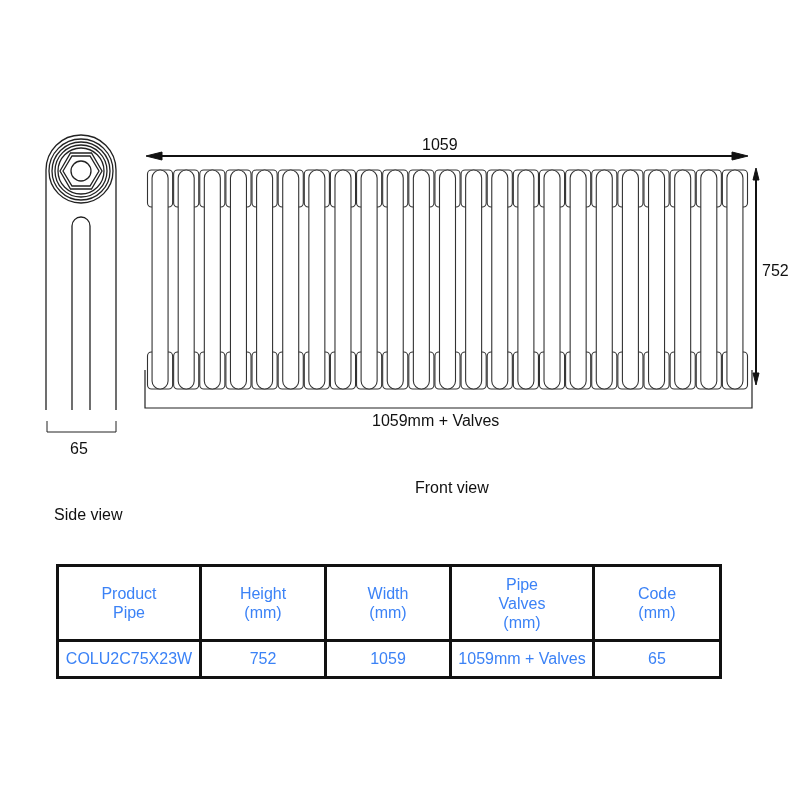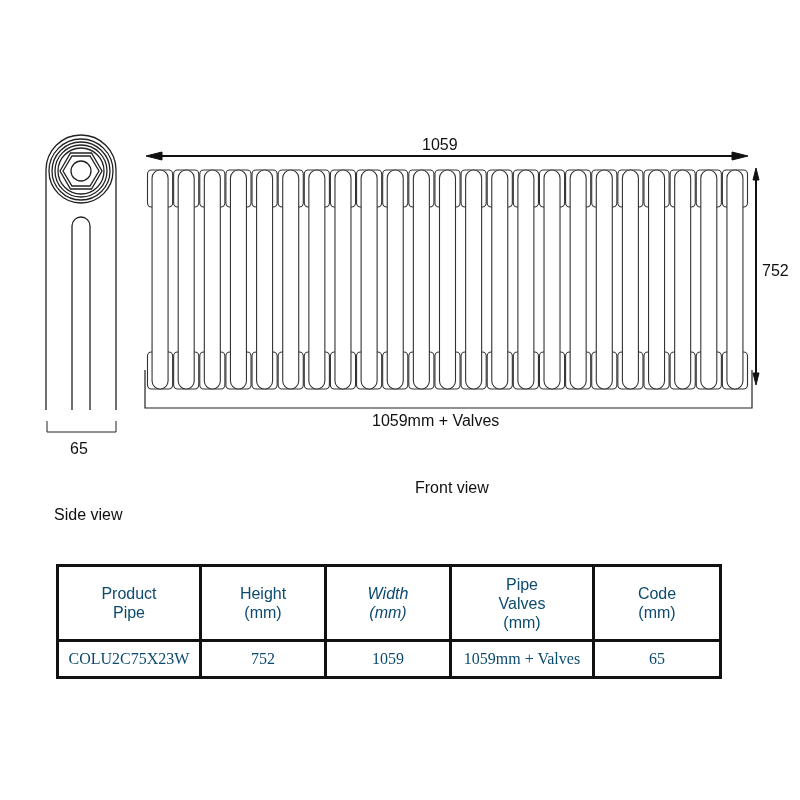--- a/index.html
+++ b/index.html
@@ -2,24 +2,24 @@
 <html><head>
   <meta charset="utf-8">
   <style>
     html, body { margin: 0; padding: 0; background: #ffffff; }
     body { width: 800px; height: 800px; position: relative; overflow: hidden;
            font-family: "Liberation Sans", sans-serif; color: #111; }
     .abs { position: absolute; }
     .label { position: absolute; font-size: 16px; color: #111; white-space: nowrap; }
     svg { position: absolute; left: 0; top: 0; }
     table.spec { position: absolute; left: 56px; top: 564px; width: 666px; border-collapse: collapse;
-                 font-family: "Liberation Sans", sans-serif; font-size: 16px; color: #0c4a6e; }
+                 font-family: "Liberation Sans", sans-serif; font-size: 16px; color: #3b82f6; }
     table.spec th, table.spec td { border: 3px solid #111; text-align: center; padding: 0; font-weight: normal; }
     table.spec th { height: 72px; line-height: 19px; vertical-align: middle; }
-    table.spec td { height: 34px; font-family: Liberation Serif, serif; }
+    table.spec td { height: 34px; }
     .hdr-line { display: block; }
   </style>
 </head>
 <body>
 
 <div class="abs" style="left:0;top:0;width:140px;height:500px;">
   <svg width="140" height="500" viewBox="0 0 140 500">
     <g fill="none" stroke="#222" stroke-width="1.3">
 
       <path d="M46,410 L46,170 A35,35 0 0 1 116,170 L116,410"></path>
@@ -140,21 +140,21 @@
   <thead>
     <tr>
       <th style="width:140px;">
         <span class="hdr-line">Product</span>
         <span class="hdr-line">Pipe</span>
       </th>
       <th style="width:122px;">
         <span class="hdr-line">Height</span>
         <span class="hdr-line">(mm)</span>
       </th>
-      <th style="width:122px;font-style:italic;">
+      <th style="width:122px;">
         <span class="hdr-line">Width</span>
         <span class="hdr-line">(mm)</span>
       </th>
       <th style="width:140px;">
         <span class="hdr-line">Pipe</span>
         <span class="hdr-line">Valves</span>
         <span class="hdr-line">(mm)</span>
       </th>
       <th>
         <span class="hdr-line">Code</span>

